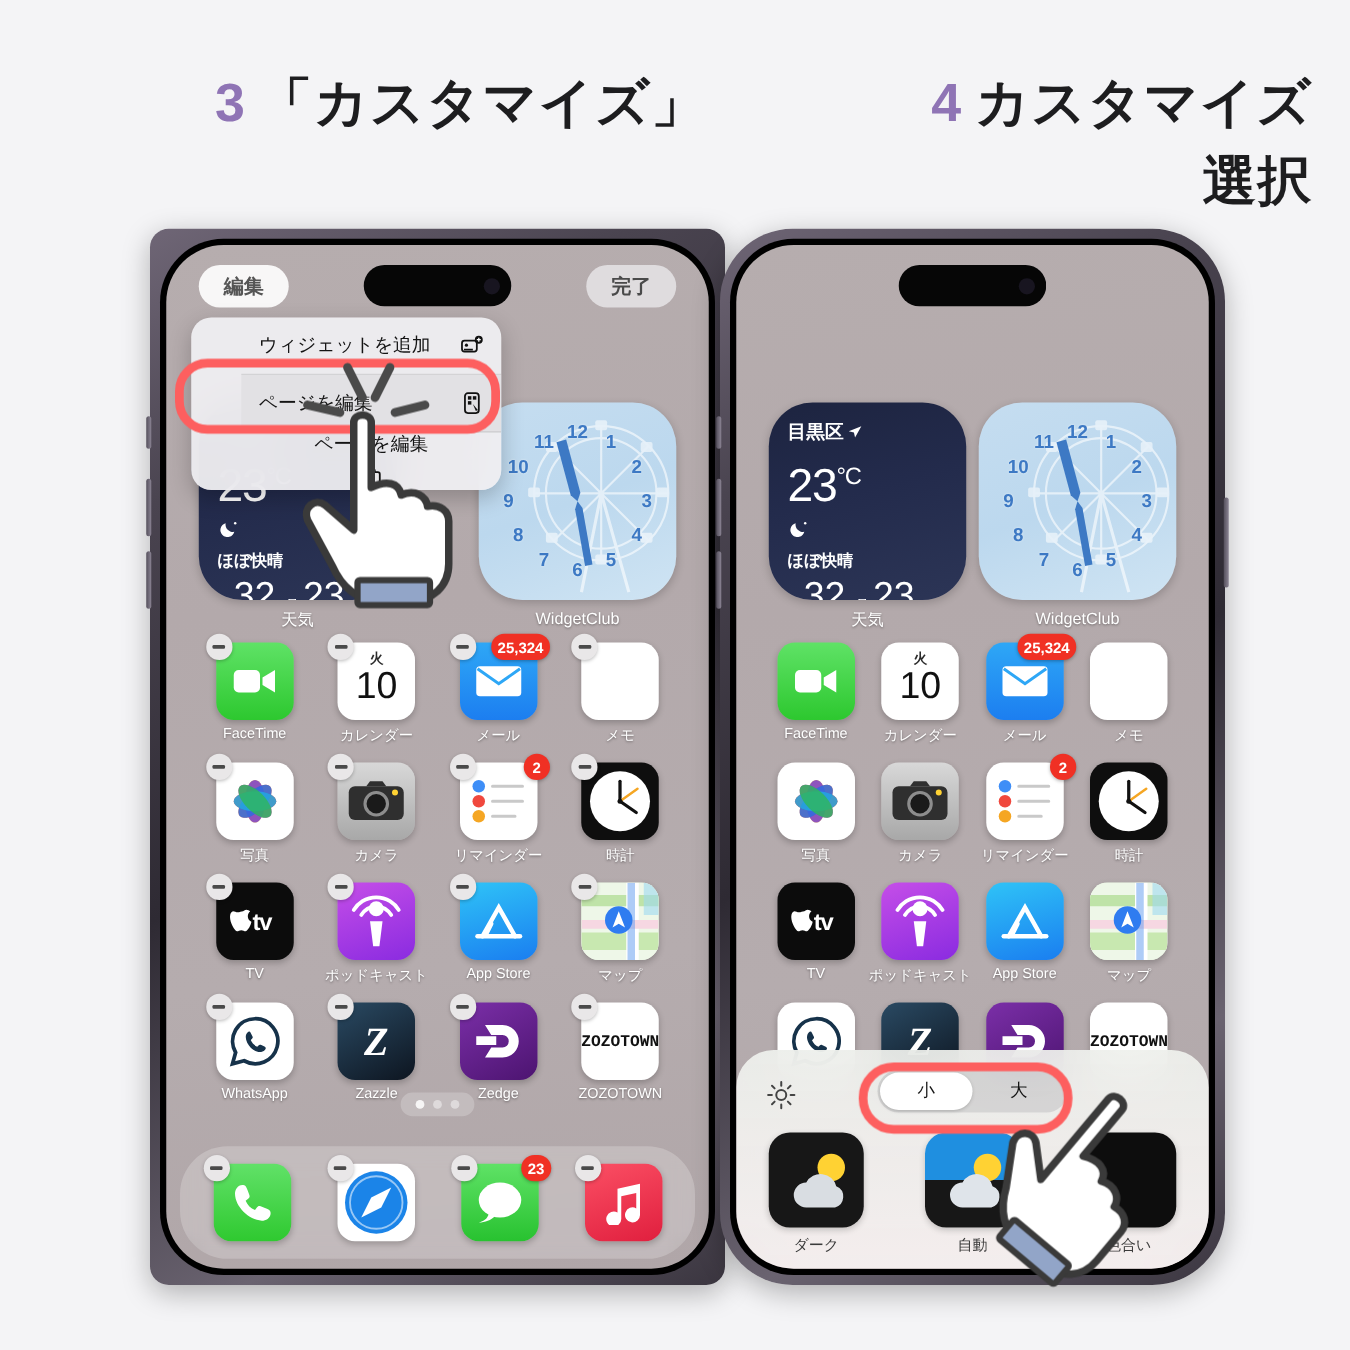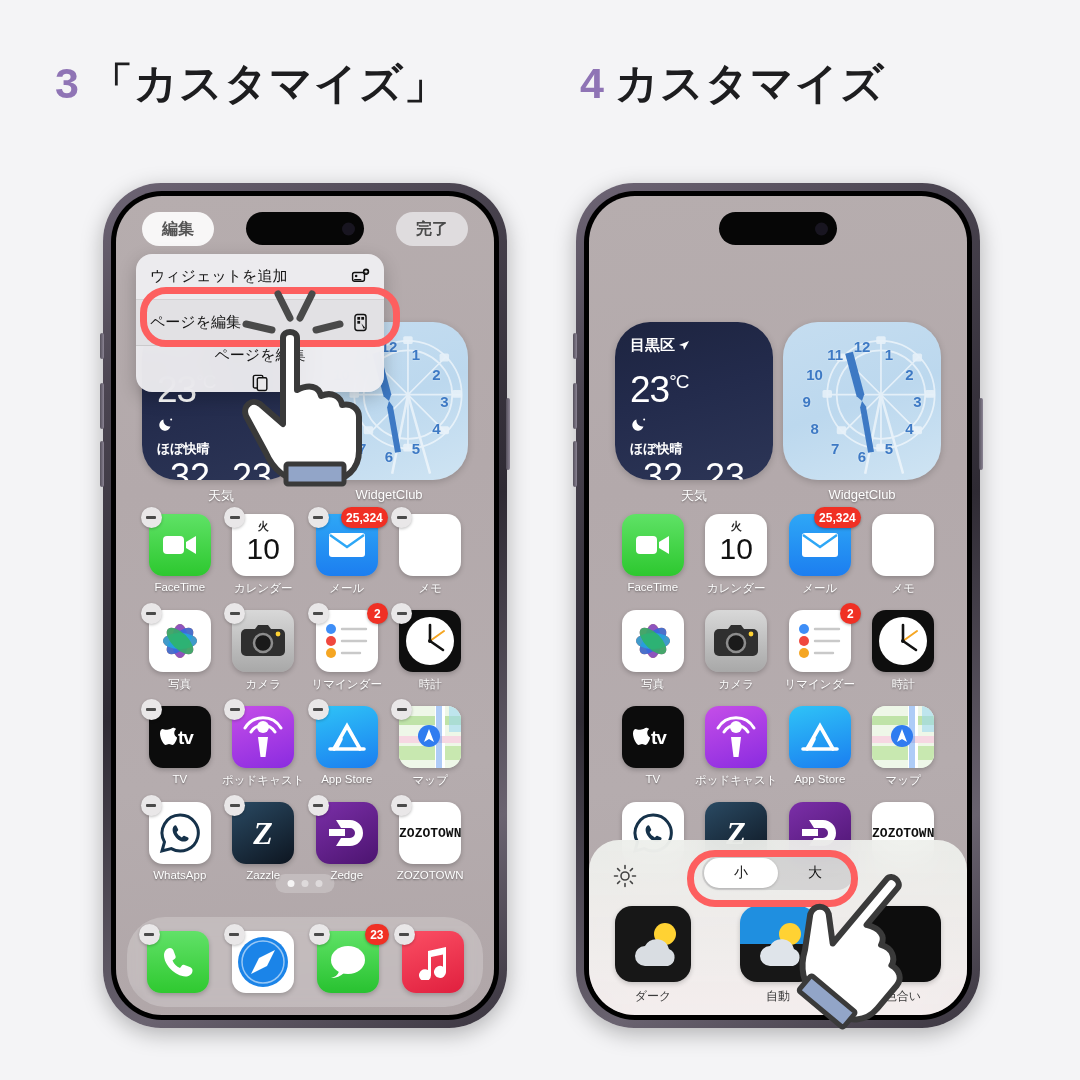--- a/index.html
+++ b/index.html
@@ -5,21 +5,21 @@
   * { box-sizing: border-box; margin: 0; padding: 0; }
   html, body {
     width: 1080px; height: 1080px;
     background: #f4f4f6;
     font-family: "Liberation Sans", "DejaVu Sans", sans-serif;
     overflow: hidden;
   }
   .stage { position: relative; width: 1080px; height: 1080px; }
 
   
-  .heading { position: absolute; text-align: left; color: #1d1d1f; }
+  .heading { position: absolute; text-align: right; color: #1d1d1f; }
   .heading .line { font-size: 43px; font-weight: 700; letter-spacing: 1px; line-height: 62px; white-space: nowrap; }
   .heading .num { color: #8f74b5; font-weight: 700; font-size: 43px; margin-right: 10px; }
   #h1 { left: 55px; top: 52px; width: 510px; }
   #h2 { left: 580px; top: 52px; width: 470px; }
 
   
   .phone {
     position: absolute;
     border-radius: 58px;
     background: linear-gradient(150deg,#6f6676 0%,#4a4450 20%,#2e2a33 50%,#6a6370 80%,#3a353f 100%);
@@ -28,21 +28,21 @@
   }
   .phone-inner {
     position: relative; width: 100%; height: 100%;
     border-radius: 51px; background: #000; padding: 5px; overflow: hidden;
   }
   .screen {
     position: relative; width: 100%; height: 100%;
     border-radius: 46px; overflow: hidden;
     background: linear-gradient(175deg,#b6adae 0%,#b3a9ab 35%,#b5acae 70%,#b0a6a8 100%);
   }
-  #phone1 { left: 103px; top: 183px; width: 404px; height: 845px; }
+  #phone1 { left: 120px; top: 183px; width: 460px; height: 845px; border-radius: 15px; }
   #phone2 { left: 576px; top: 183px; width: 404px; height: 845px; }
 
   
   .btn-side { position: absolute; background: linear-gradient(90deg,#55505c,#8b8494); border-radius: 2px; }
   .btn-left  { left: -3px; width: 4px; }
   .btn-right { right: -3px; width: 4px; }
 
   
   .island {
     position: absolute; left: 50%; transform: translateX(-50%);
@@ -80,21 +80,21 @@
     text-shadow: 0 1px 2px rgba(0,0,0,.4); }
 
   
   .weather { background: linear-gradient(165deg,#1d2440 0%,#232b4c 45%,#2c3556 100%); color: #fff; padding: 14px 15px; }
   .w-loc { font-size: 15px; font-weight: 600; display: flex; align-items: center; gap: 4px; }
   .w-temp { font-size: 37px; font-weight: 300; line-height: 42px; margin-top: 6px; letter-spacing: -1px;}
   .w-temp sup { font-size: 19px; vertical-align: 14px; }
   .w-cond { font-size: 13px; font-weight: 600; margin-top: 3px; }
   .w-hl { display: flex; align-items: baseline; gap: 3px; margin-top: 6px; font-weight: 300; }
   .w-hl .sm { font-size: 9px; font-weight: 600; line-height: 9px; width: 10px; }
-  .w-hl .big { font-size: 36px; line-height: 26px; }
+  .w-hl .big { font-size: 30px; line-height: 26px; }
   .moon { width: 17px; height: 17px; margin-top: 5px; }
 
   
   .clockw { background: linear-gradient(160deg,#c5ddf0 0%,#bcd8ee 50%,#cfe4f3 100%); }
   .clockw .wheel { position: absolute; inset: 0; opacity: .62; }
   .clockw .num { position: absolute; color: #3d79c4; font-size: 15px; font-weight: 600;
     transform: translate(-50%,-50%); text-shadow: 0 0 2px rgba(255,255,255,.6); }
   .hand { position: absolute; left: 50%; top: 50%; transform-origin: 6px 50%; }
 
   
@@ -144,21 +144,21 @@
   .pagedots i { width: 7px; height: 7px; border-radius: 50%; background: rgba(255,255,255,.85); display: block; }
   .pagedots i.off { background: rgba(255,255,255,.45); }
   .dock { position: absolute; left: 11px; right: 11px; border-radius: 38px;
     background: rgba(255,255,255,.22); backdrop-filter: blur(8px);
     display: flex; justify-content: space-around; align-items: center; padding: 14px 8px; }
 
   
   .ctxmenu { position: absolute; left: 20px; top: 58px; width: 248px; border-radius: 16px; overflow: hidden;
     background: rgba(239,238,241,.95); backdrop-filter: blur(14px); z-index: 40; box-shadow: 0 6px 18px rgba(0,0,0,.22); }
   .ctxitem { height: 46px; display: flex; align-items: center; justify-content: space-between;
-    padding: 0 14px; font-size: 15px; color: #141414; border-bottom: 1px solid rgba(0,0,0,.10); }
+    padding: 0 14px; font-size: 15px; color: #141414; border-bottom: 1px solid rgba(0,0,0,.10); margin-left: 40px; }
   .ctxitem:last-child { border-bottom: none; flex-direction: column; }
   .ctxitem.hl { background: rgba(225,224,228,.95); }
 
   
   .panel { position: absolute; left: 0; right: 0; bottom: 0; height: 175px; z-index: 20;
     background: linear-gradient(180deg,rgba(238,240,236,.93),rgba(246,240,240,.96));
     border-radius: 30px 30px 46px 46px; backdrop-filter: blur(16px); padding: 16px 22px; }
   .seg { width: 152px; height: 34px; background: rgba(120,120,128,.20); border-radius: 17px;
     display: flex; padding: 2px; margin: 0 auto; }
   .seg > div { flex: 1; display: flex; align-items: center; justify-content: center;
@@ -188,20 +188,21 @@
 </head>
 <body>
 
 <div class="stage">
 
   <div class="heading" id="h1">
     <div class="line"><span class="num">3</span><span>「カスタマイズ」</span></div>
   </div>
   <div class="heading" id="h2">
     <div class="line"><span class="num">4</span><span>カスタマイズ</span></div>
+    <div class="line"><span>選択</span></div>
   </div>
 
   <div class="phone" id="phone1">
     <div class="btn-side btn-left" style="top:150px;height:26px"></div>
     <div class="btn-side btn-left" style="top:200px;height:46px"></div>
     <div class="btn-side btn-left" style="top:258px;height:46px"></div>
     <div class="btn-side btn-right" style="top:215px;height:72px"></div>
     <div class="phone-inner">
       <div class="screen">
 

